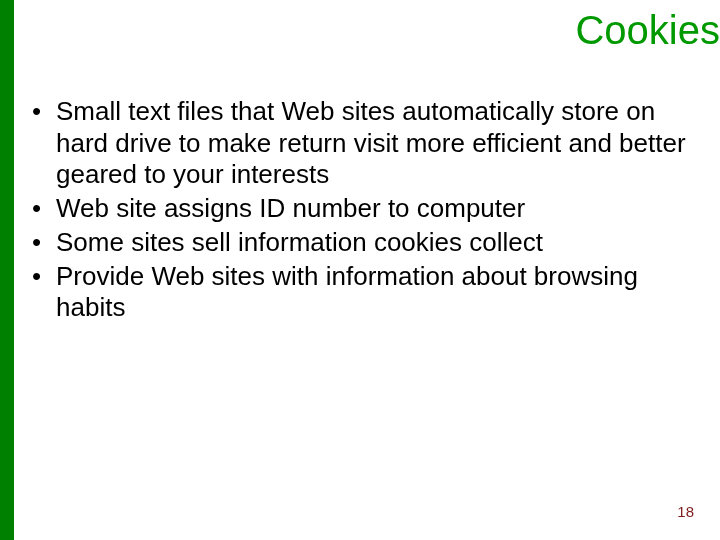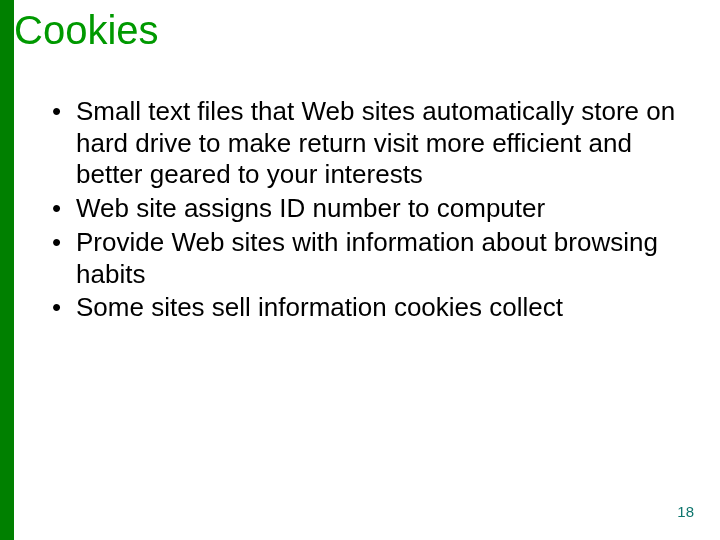--- a/index.html
+++ b/index.html
@@ -23,31 +23,31 @@
     top: 0;
     width: 14px;
     height: 540px;
     background: #008000;
   }
   .title {
     position: absolute;
     top: 8px;
     left: 14px;
     right: 0;
-    text-align: left;
+    text-align: right;
     font-size: 40px;
     color: #009900;
     font-weight: normal;
     margin: 0;
     padding: 0;
   }
   .body {
     position: absolute;
     top: 96px;
-    left: 48px;
+    left: 28px;
     right: 28px;
   }
   ul.bullets {
     margin: 0;
     padding: 0;
     list-style: none;
   }
   ul.bullets > li {
     position: relative;
     padding-left: 28px;
@@ -70,37 +70,37 @@
     bottom: 24px;
     font-size: 10px;
     color: #000000;
     letter-spacing: 0.2px;
   }
   .page-num {
     position: absolute;
     right: 26px;
     bottom: 20px;
     font-size: 15px;
-    color: #0f766e;
+    color: #7f1d1d;
   }
 </style>
 </head>
 <body>
 
 <div class="slide">
 
   <div class="side-bar"></div>
 
   <h1 class="title">Cookies</h1>
 
   <div class="body">
     <ul class="bullets">
       <li>Small text files that Web sites automatically store on hard drive to make return visit more efficient and better geared to your interests</li>
       <li>Web site assigns ID number to computer</li>
+      <li>Some sites sell information cookies collect</li>
       <li>Provide Web sites with information about browsing habits</li>
-      <li>Some sites sell information cookies collect</li>
     </ul>
   </div>
 
 
   <div class="page-num">18</div>
 
 </div>
 
 </body></html>

